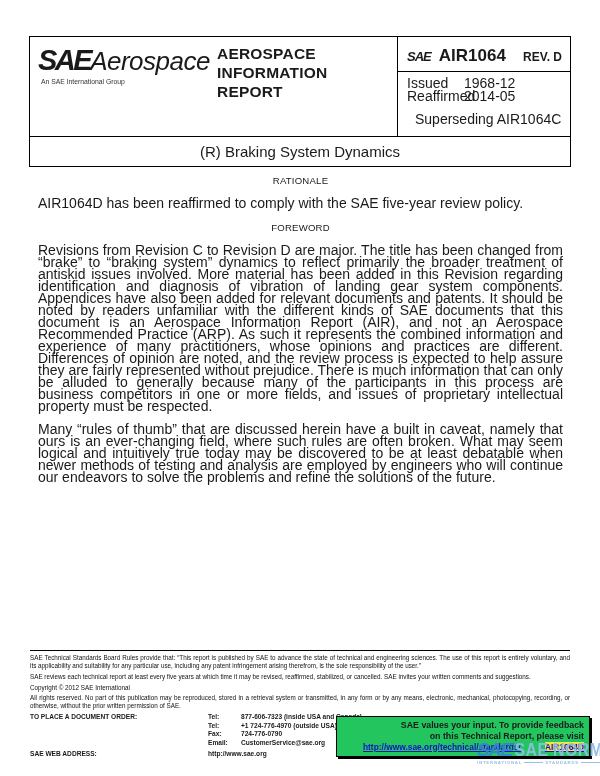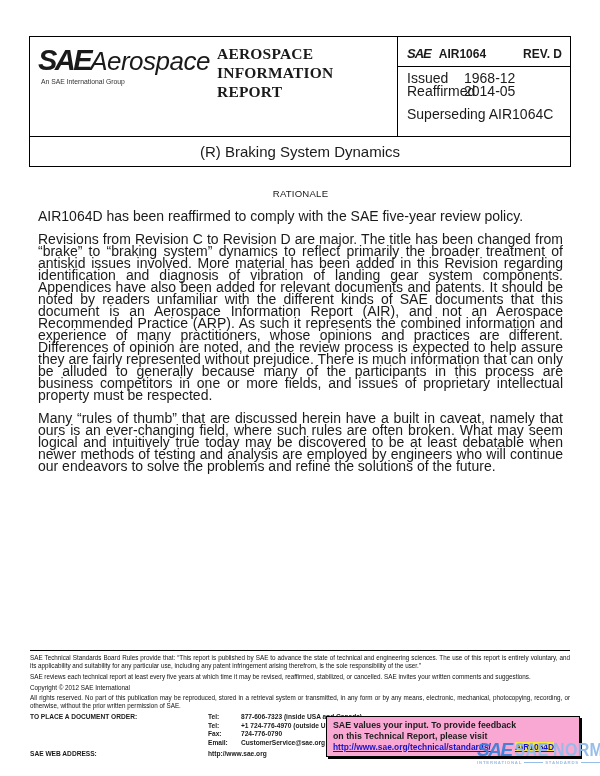--- a/index.html
+++ b/index.html
@@ -10,52 +10,52 @@
     font-family:"Liberation Sans", sans-serif; overflow:hidden;padding-left:15px;
   }
   
   .header-box { position:absolute; left:29px; top:36px; width:542px; border:1.5px solid #000; }
   .header-row1 { display:flex; height:99px; }
   .logo-cell { width:187px; padding:7px 0 0 8px; }
   .logo-line { white-space:nowrap; }
   .sae-word { font-weight:900; font-style:italic; font-size:29px; letter-spacing:-2.5px; }
   .aero-word { font-style:italic; font-size:26px; letter-spacing:-0.5px; }
   .logo-tagline { font-size:6.8px; color:#333; margin:1px 0 0 3px; }
-  .title-cell { flex:1; padding-top:7px;font-family:Liberation Serif, serif; }
+  .title-cell { flex:1; padding-top:7px; }
   .doc-type { font-weight:bold; font-size:15.5px; line-height:19px; width:140px; letter-spacing:0.2px; }
   .info-cell { width:173px; border-left:1.5px solid #000; display:flex; flex-direction:column; }
   .info-head { display:flex; align-items:baseline; gap:8px; padding:9px 8px 5px 9px; border-bottom:1.5px solid #000; }
   .sae-mark-sm { font-weight:900; font-style:italic; font-size:13px; letter-spacing:-1px; }
-  .doc-number { font-weight:bold; font-size:12px; }
+  .doc-number { font-weight:bold; font-size:17px; }
   .rev-label { font-weight:bold; font-size:12px; margin-left:auto; }
   .info-body { padding:5px 8px 4px 9px; font-size:14px; line-height:12.5px; }
   .info-row { display:flex; }
   .info-row .lbl { width:57px; }
-  .superseding { margin-top:11px; }
+  .superseding { margin-top:11px;margin-left:8px; }
   .header-row2 { border-top:1.5px solid #000; text-align:center; font-size:15px; padding:6px 0 6px; }
   
-  .content { position:absolute; left:0; top:175px; width:600px; padding:0 37px 0 38px; }
+  .content { position:absolute; left:0; top:162px; width:600px; padding:0 37px 0 38px; }
   .center-h { text-align:center; font-size:9.6px; letter-spacing:0.2px; margin-top:13px; }
   .body-p { font-size:14px; line-height:12px; margin-top:11px; text-align:justify; }
   .body-p.single { text-align:left; }
   
   .footer { position:absolute; left:30px; top:650px; width:540px; border-top:1.5px solid #000; padding-top:3px; }
   .fine { font-size:6.3px; line-height:7.7px; text-align:justify; margin-bottom:3.5px; color:#111; }
   .fine.nojust { text-align:left; margin-bottom:2.5px; }
   .order-grid { display:flex; margin-top:2px; font-size:6.6px; font-weight:bold; line-height:8.6px; }
   .order-col1 { width:178px; }
   .contact-row { display:flex; }
   .contact-row .clbl { width:33px; }
   .web-grid { display:flex; margin-top:2.5px; font-size:6.6px; font-weight:bold; line-height:8.6px; }
   
   .feedback-box {
-    position:absolute; left:326px; top:716px; width:254px;
+    position:absolute; left:336px; top:716px; width:254px;
     border:1.5px solid #000; box-shadow:2px 2px 0 #000;
-    background:#f9a8d4; padding:3px 5px 4px 6px;
-    font-size:8.8px; font-weight:bold; line-height:10.6px;
+    background:#22c55e; padding:3px 5px 4px 6px;
+    font-size:8.8px; font-weight:bold; line-height:10.6px;text-align:right;
   }
   .feedback-url { display:inline-block; margin-top:0.5px; color:#1612c8; font-size:8.4px; font-weight:bold; text-decoration:underline; }
   .hl { background:#f6e63c;margin-left:24px; }
   
   .watermark { position:absolute; left:477px; top:740px; width:123px; z-index:3; opacity:0.95; }
   .wm-top { display:flex; align-items:flex-end; gap:3px; white-space:nowrap; }
   .wm-sae { color:#3d7fd6; font-weight:900; font-style:italic; font-size:19px; line-height:19px; letter-spacing:-1.5px; }
   .wm-name { color:#92bbe7; font-weight:900; font-size:16px; line-height:17px; letter-spacing:0.3px; transform:scaleY(1.12); transform-origin:bottom; }
   .wm-bottom { display:flex; align-items:center; gap:2px; margin-top:1px; color:#92bbe7; font-size:4.3px; letter-spacing:0.8px; font-weight:bold; }
   .wm-line { height:1px; background:#92bbe7; flex:1; }
@@ -94,20 +94,21 @@
           <div class="superseding">Superseding AIR1064C</div>
         </div>
       </div>
     </div>
     <div class="header-row2">(R) Braking System Dynamics</div>
   </div>
 
   <div class="content">
     <div class="center-h">RATIONALE</div>
     <p class="body-p single">AIR1064D has been reaffirmed to comply with the SAE five-year review policy.</p>
+    <div class="center-h">FOREWORD</div>
     <p class="body-p">Revisions from Revision C to Revision D are major.  The title has been changed from “brake” to “braking system” dynamics to reflect primarily the broader treatment of antiskid issues involved.  More material has been added in this Revision regarding identification and diagnosis of vibration of landing gear system components.  Appendices have also been added for relevant documents and patents.  It should be noted by readers unfamiliar with the different kinds of SAE documents that this document is an Aerospace Information Report (AIR), and not an Aerospace Recommended Practice (ARP).  As such it represents the combined information and experience of many practitioners, whose opinions and practices are different.  Differences of opinion are noted, and the review process is expected to help assure they are fairly represented without prejudice.  There is much information that can only be alluded to generally because many of the participants in this process are business competitors in one or more fields, and issues of proprietary intellectual property must be respected.</p>
     <p class="body-p">Many “rules of thumb” that are discussed herein have a built in caveat, namely that ours is an ever-changing field, where such rules are often broken.  What may seem logical and intuitively true today may be discovered to be at least debatable when newer methods of testing and analysis are employed by engineers who will continue our endeavors to solve the problems and refine the solutions of the future.</p>
   </div>
 
   <div class="footer">
     <p class="fine">SAE Technical Standards Board Rules provide that: “This report is published by SAE to advance the state of technical and engineering sciences.  The use of this report is entirely voluntary, and its applicability and suitability for any particular use, including any patent infringement arising therefrom, is the sole responsibility of the user.”</p>
     <p class="fine">SAE reviews each technical report at least every five years at which time it may be revised, reaffirmed, stabilized, or cancelled.  SAE invites your written comments and suggestions.</p>
     <p class="fine nojust">Copyright © 2012 SAE International</p>
     <p class="fine">All rights reserved. No part of this publication may be reproduced, stored in a retrieval system or transmitted, in any form or by any means, electronic, mechanical, photocopying, recording, or otherwise, without the prior written permission of SAE.</p>
 

